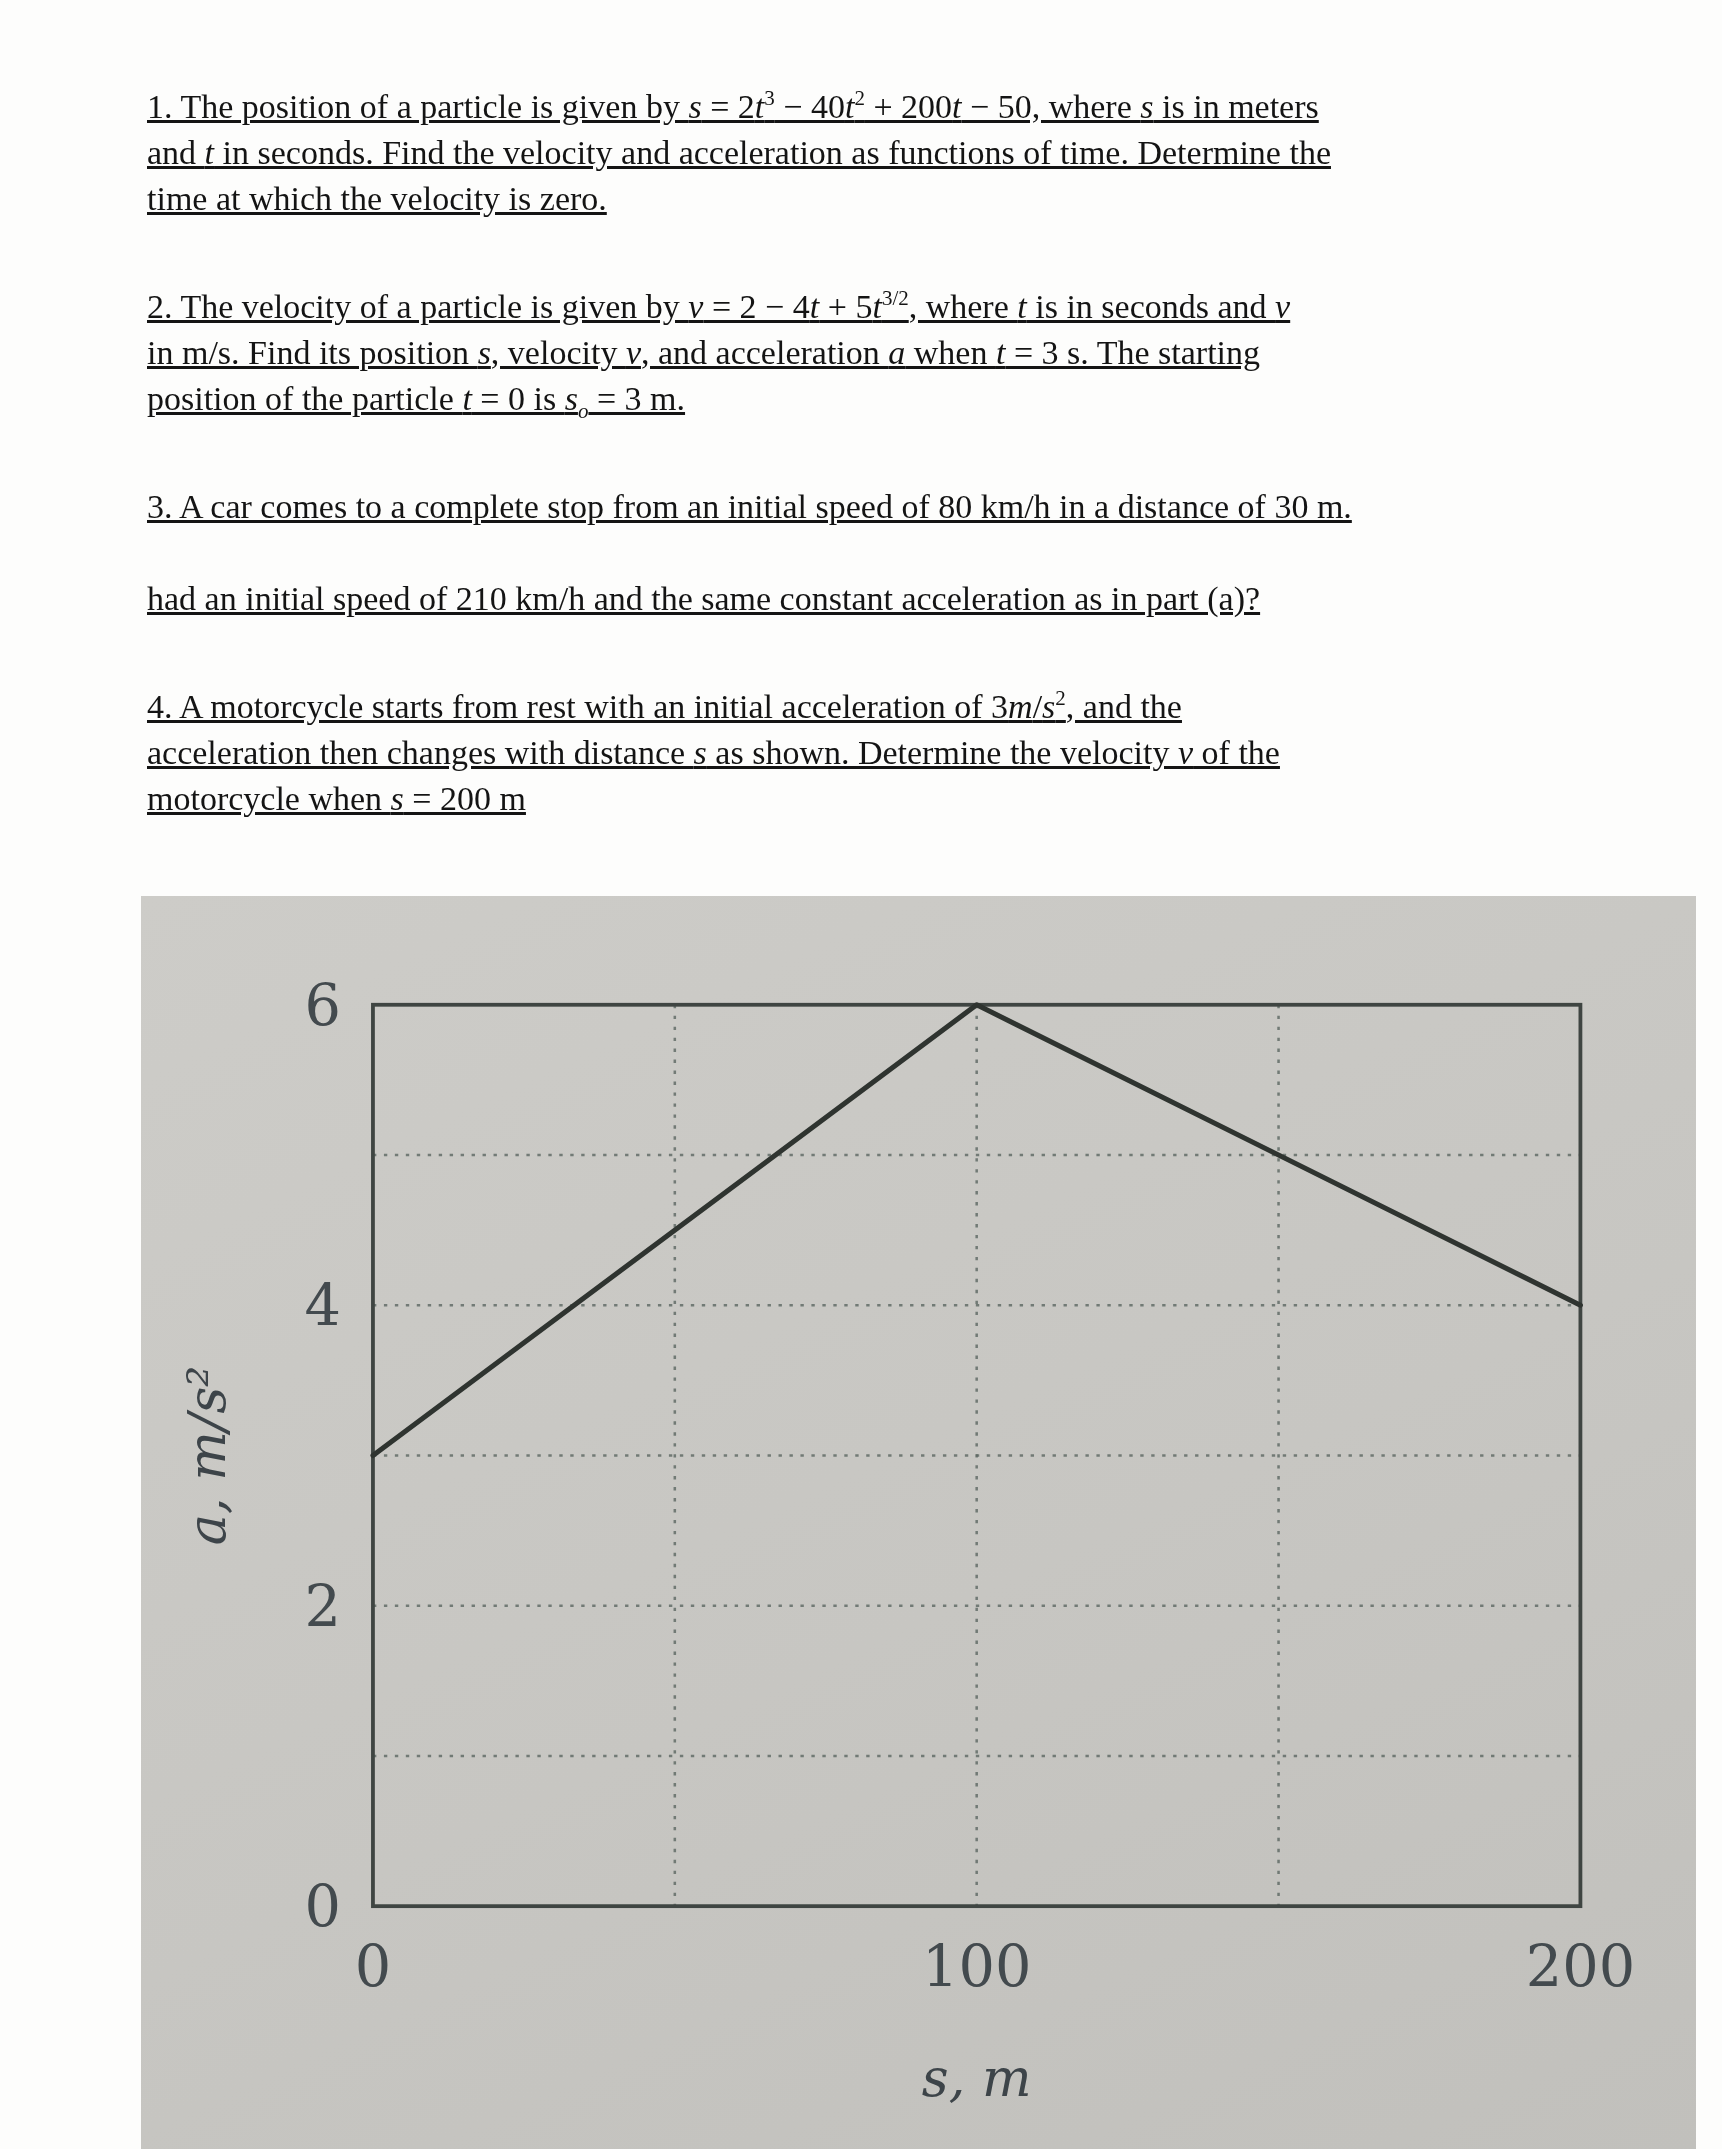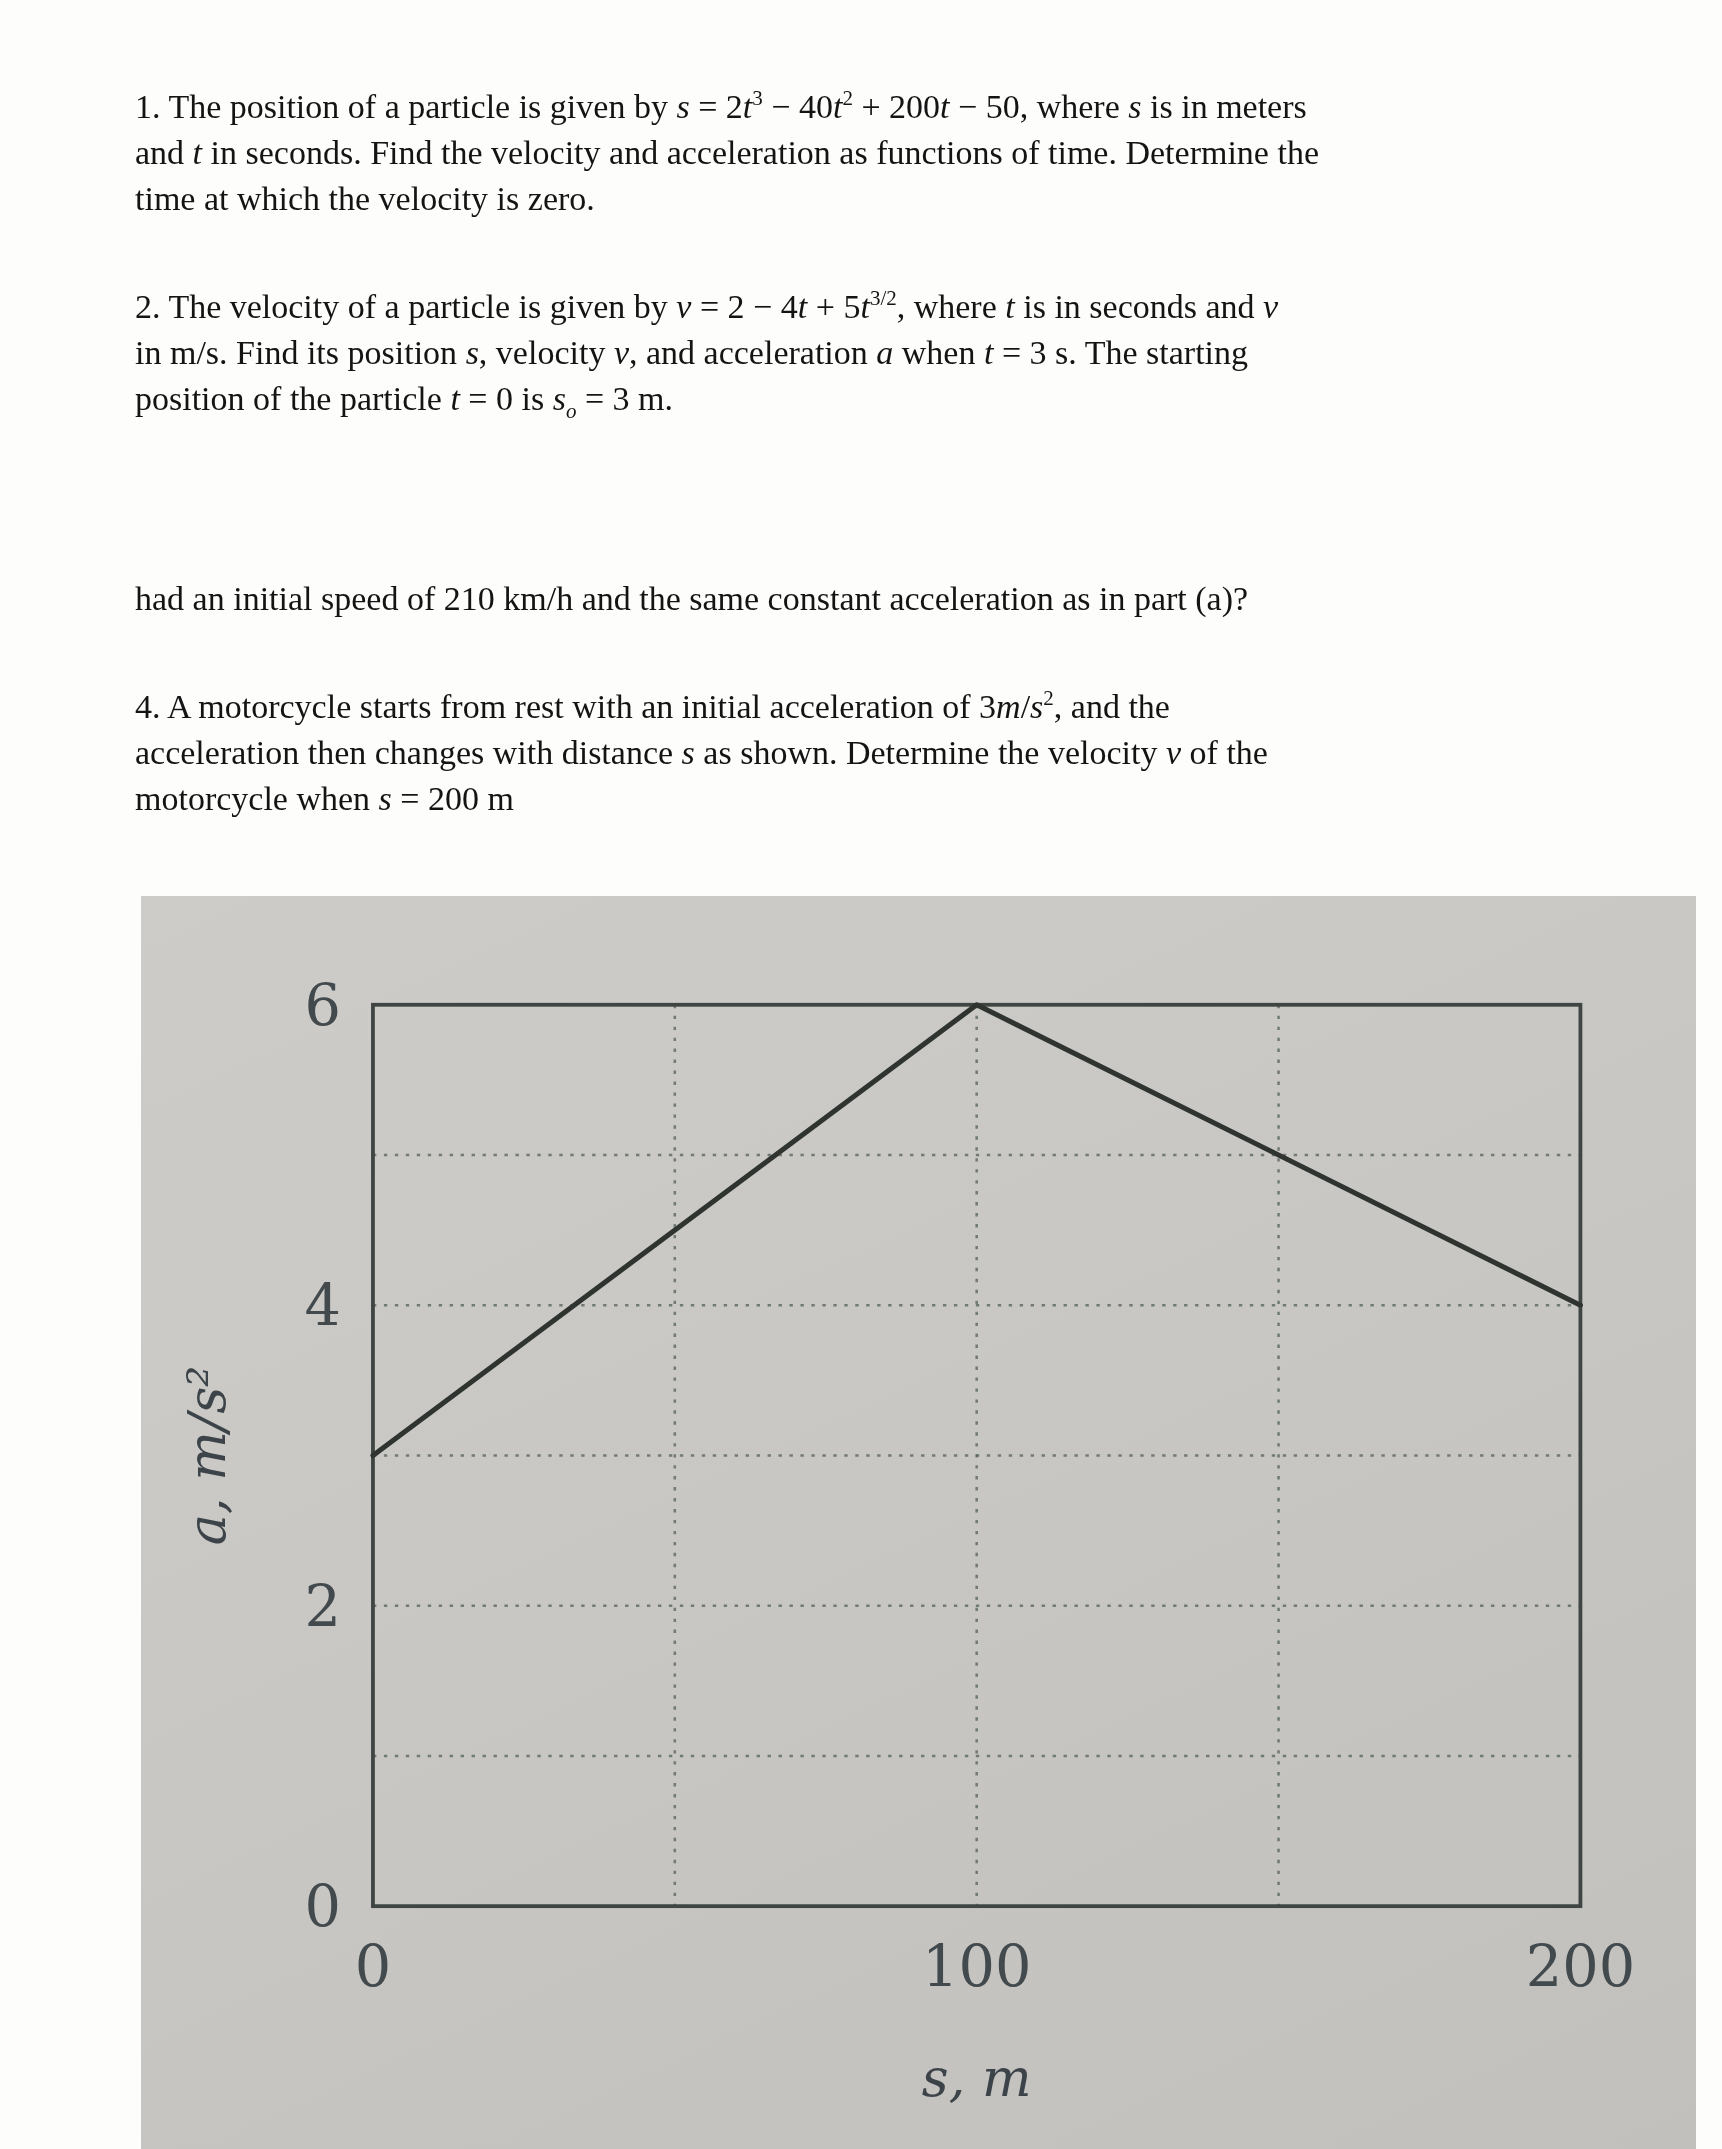--- a/index.html
+++ b/index.html
@@ -13,21 +13,21 @@
     color:#141414;
   }
   .problems{
     position:absolute;
     left:135px;
     top:84px;
     width:1548px;
     font-size:34px;
     line-height:46px;
   }
-  .problem{margin:0 0 62px 0;}
+  .problem{margin:0 0 62px 12px;text-decoration:underline;}
   .var{font-style:italic;}
   .problem sup{font-size:21px;position:relative;top:-12.6px;vertical-align:baseline;line-height:0;}
   .problem sub{font-size:21px;position:relative;top:7.6px;vertical-align:baseline;line-height:0;}
 
   .figure{
     position:absolute;
     left:141px;
     top:896px;
     width:1555px;
     height:1253px;
@@ -43,21 +43,21 @@
   .axis-label{font-family:"DejaVu Serif", serif;font-style:italic;font-size:62px;fill:#3d4449;text-anchor:middle;}
 </style>
 </head>
 <body>
 
 <div class="page">
 
   <div class="problems">
     <p class="problem"><span>1. The position of a particle is given by </span><span class="var">s</span><span> = 2</span><span class="var">t</span><sup>3</sup><span> − 40</span><span class="var">t</span><sup>2</sup><span> + 200</span><span class="var">t</span><span> − 50, where </span><span class="var">s</span><span> is in meters</span><br><span>and </span><span class="var">t</span><span> in seconds. Find the velocity and acceleration as functions of time. Determine the</span><br><span>time at which the velocity is zero.</span></p>
     <p class="problem"><span>2. The velocity of a particle is given by </span><span class="var">v</span><span> = 2 − 4</span><span class="var">t</span><span> + 5</span><span class="var">t</span><sup>3/2</sup><span>, where </span><span class="var">t</span><span> is in seconds and </span><span class="var">v</span><br><span>in m/s. Find its position </span><span class="var">s</span><span>, velocity </span><span class="var">v</span><span>, and acceleration </span><span class="var">a</span><span> when </span><span class="var">t</span><span> = 3 s. The starting</span><br><span>position of the particle </span><span class="var">t</span><span> = 0 is </span><span class="var">s</span><sub class="var">o</sub><span> = 3 m.</span></p>
-    <p class="problem"><br><br><span>had an initial speed of 210 km/h and the same constant acceleration as in part (a)?</span></p>
+    <p class="problem"><span>3. A car comes to a complete stop from an initial speed of 80 km/h in a distance of 30 m.</span><br><br><span>had an initial speed of 210 km/h and the same constant acceleration as in part (a)?</span></p>
     <p class="problem"><span>4. A motorcycle starts from rest with an initial acceleration of 3</span><span class="var">m</span><span>/</span><span class="var">s</span><sup>2</sup><span>, and the</span><br><span>acceleration then changes with distance </span><span class="var">s</span><span> as shown. Determine the velocity </span><span class="var">v</span><span> of the</span><br><span>motorcycle when </span><span class="var">s</span><span> = 200 m</span></p>
   </div>
 
   <div class="figure">
     <svg id="chart-svg" viewBox="0 0 1844 1486">
         <line x1="275" y1="1019.8333333333334" x2="1707" y2="1019.8333333333334" class="grid"></line>
         <line x1="275" y1="841.6666666666667" x2="1707" y2="841.6666666666667" class="grid"></line>
         <line x1="275" y1="663.5" x2="1707" y2="663.5" class="grid"></line>
         <line x1="275" y1="485.33333333333337" x2="1707" y2="485.33333333333337" class="grid"></line>
         <line x1="275" y1="307.16666666666663" x2="1707" y2="307.16666666666663" class="grid"></line>

